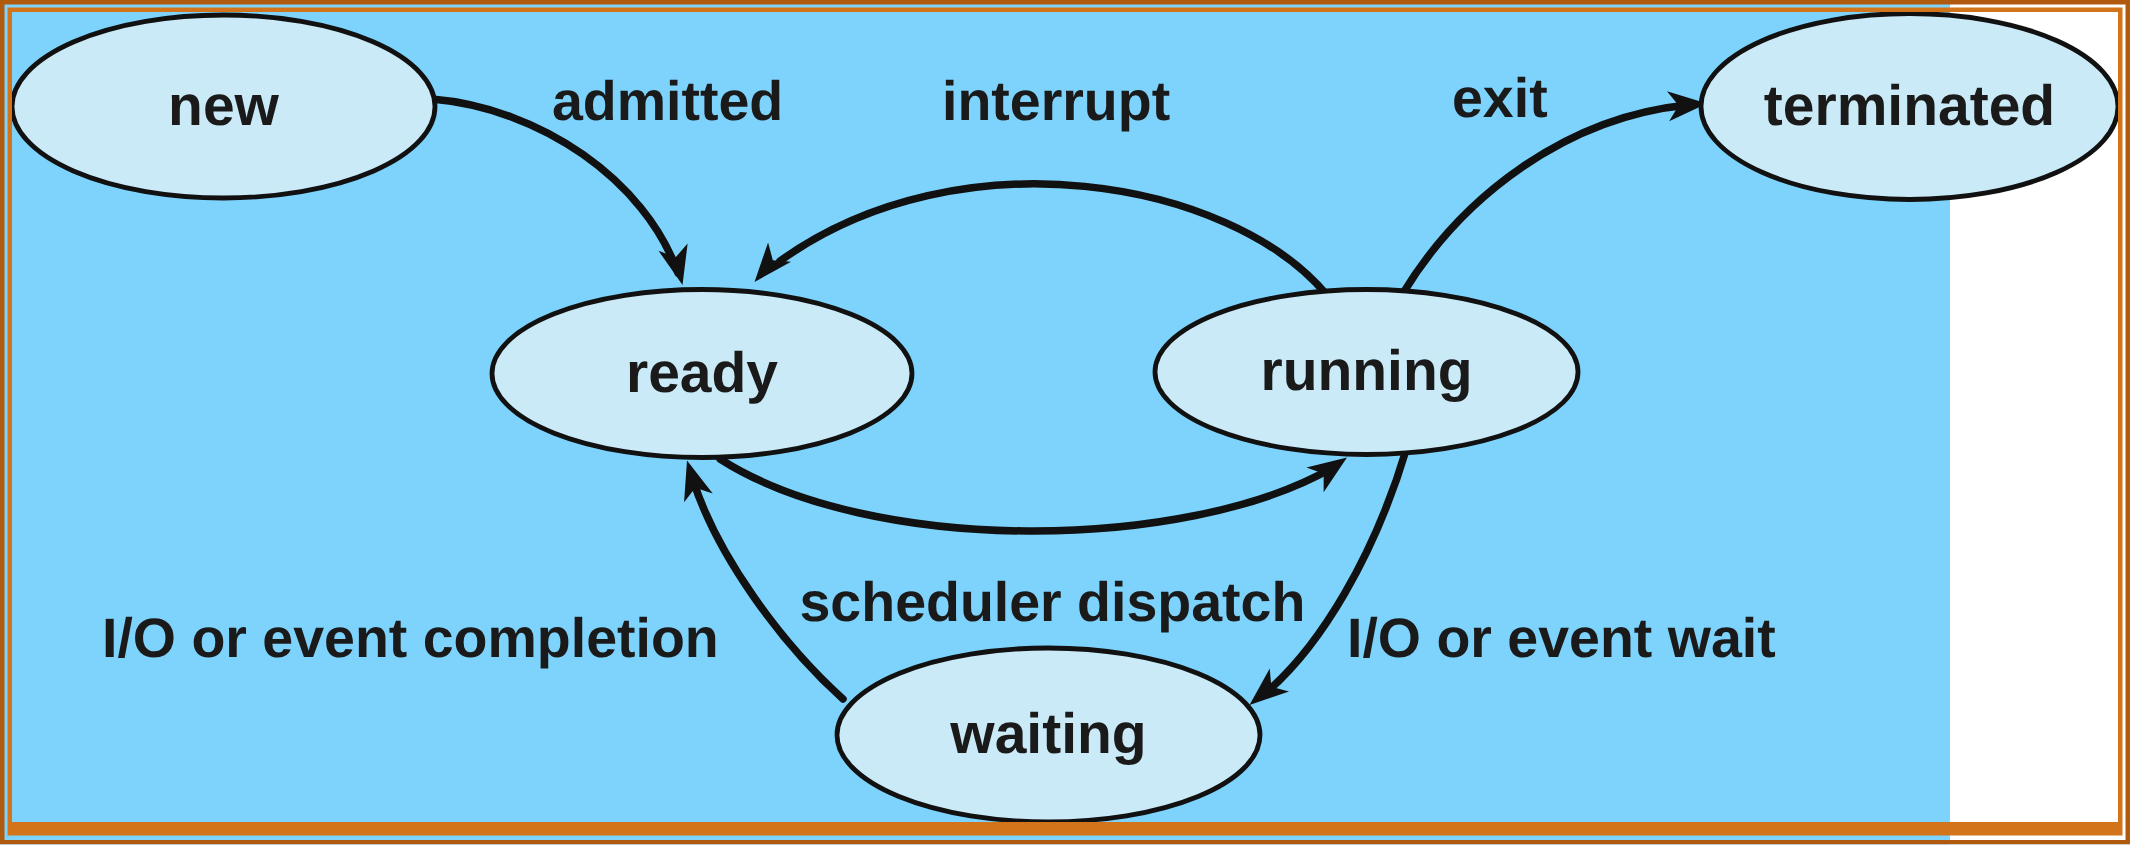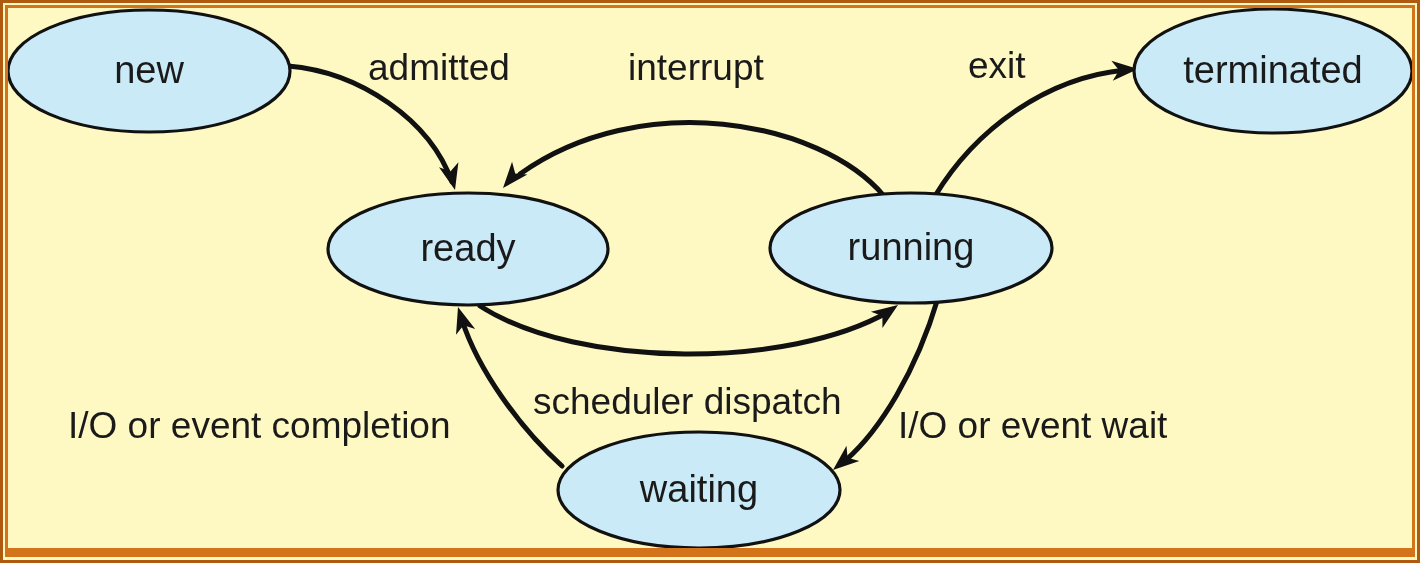--- a/index.html
+++ b/index.html
@@ -2,24 +2,25 @@
 <html><head>
 <meta charset="utf-8">
 <style>
   html, body {
     margin: 0;
     padding: 0;
     background: #ffffff;
   }
   #canvas {
     position: relative;
-    width: 1420px;
+    width: 1300px;
     height: 563px;
-    background: #fef9c3;
+    background: #7dd3fc;
     box-sizing: border-box;
+    font-weight: bold;
   }
   .frame-outer {
     position: absolute;
     left: 0; top: 0;
     width: 1420px;
     height: 563px;
     box-sizing: border-box;
     border: 3px solid #b05a10;
     pointer-events: none;
   }

